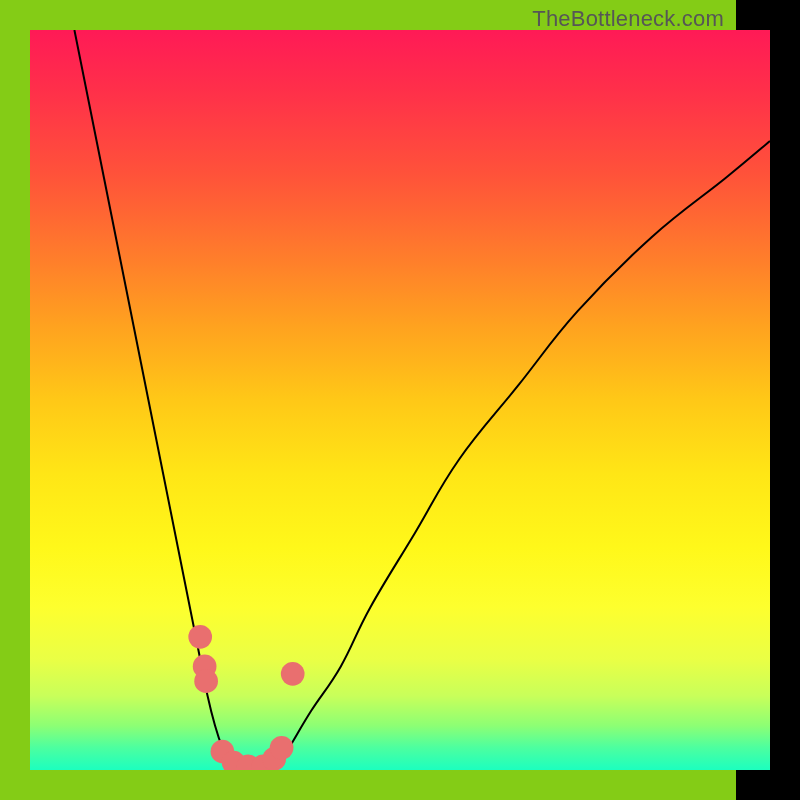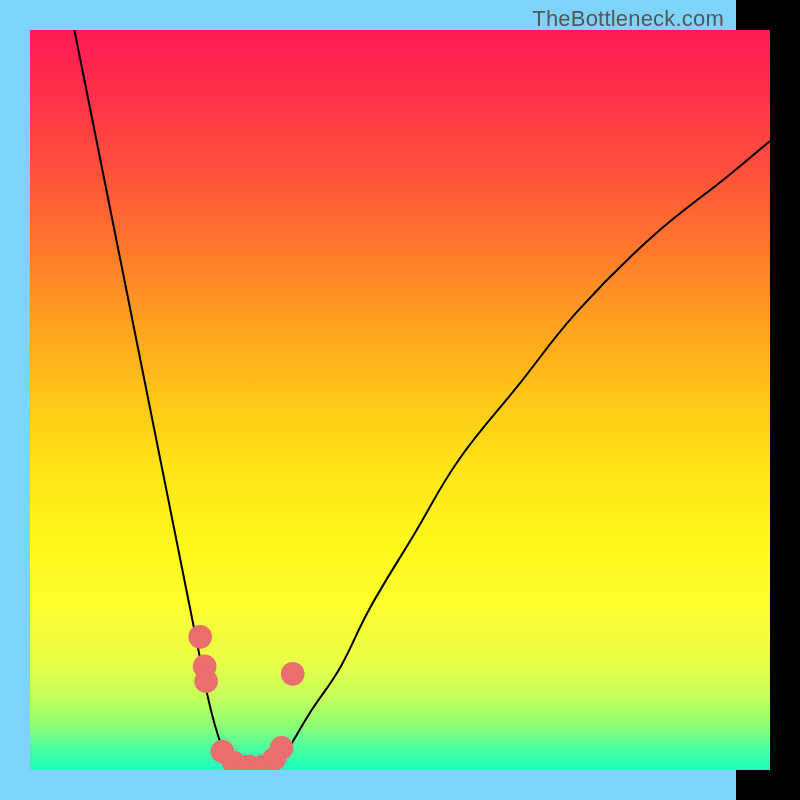--- a/index.html
+++ b/index.html
@@ -8,21 +8,21 @@
     width: 800px;
     height: 800px;
     overflow: hidden;
     background: #000;
     font-family: Arial, Helvetica, sans-serif;
   }
   .stage {
     position: relative;
     width: 736px;
     height: 800px;
-    background: #7dd3fc;
+    background: #84cc16;
   }
   .watermark {
     position: absolute;
     top: 6px;
     right: 12px;
     color: #565656;
     font-size: 22px;
     font-weight: 500;
     letter-spacing: 0.2px;
     z-index: 30;

